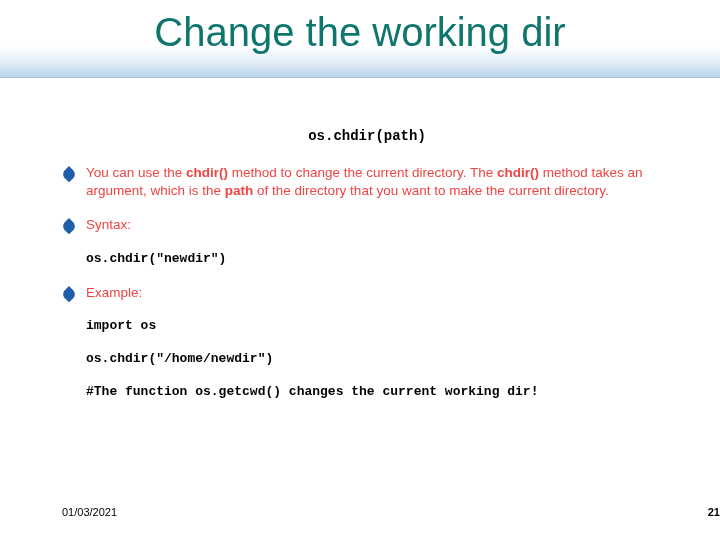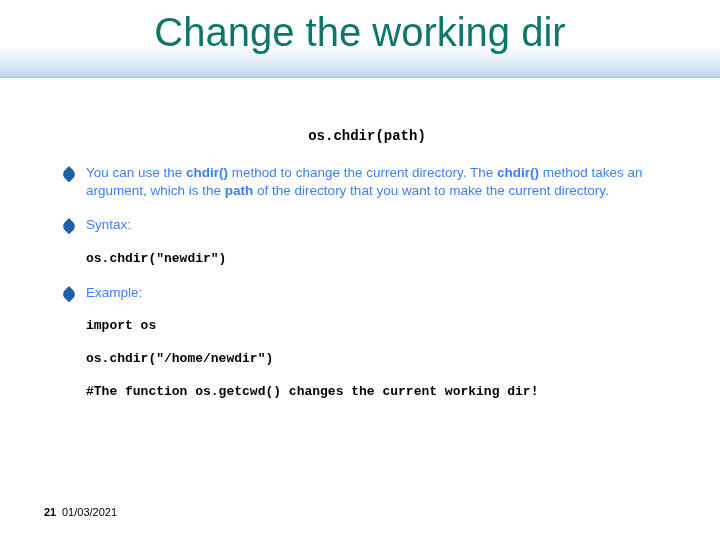--- a/index.html
+++ b/index.html
@@ -50,21 +50,21 @@
   .bullet-icon {
     flex: 0 0 auto;
     width: 14px;
     margin-right: 10px;
     margin-top: 2px;
   }
   .bullet-text {
     flex: 1 1 auto;
     font-size: 13.5px;
     line-height: 1.35;
-    color: #3b82f6;
+    color: #ef4444;
   }
   .bullet-text b { font-weight: bold; }
   .code-line {
     font-family: "Courier New", Courier, monospace;
     font-weight: bold;
     font-size: 13px;
     margin-left: 24px;
     margin-bottom: 18px;
     color: #000;
   }
@@ -73,21 +73,21 @@
     left: 62px;
     bottom: 22px;
     font-size: 11px;
     font-weight: normal;
     color: #000;
   }
   .footer-page {
     position: absolute;
     left: 0; right: 0;
     bottom: 22px;
-    text-align: left;
+    text-align: right;
     font-size: 11px;
     font-weight: bold;
     color: #000;
     padding-left: 44px;
   }
 </style>
 </head>
 <body>
 
 <div class="header-band"></div>

